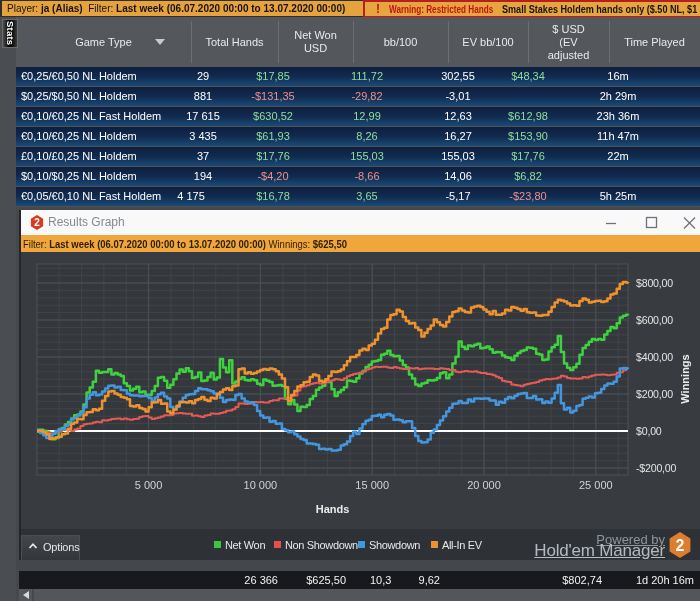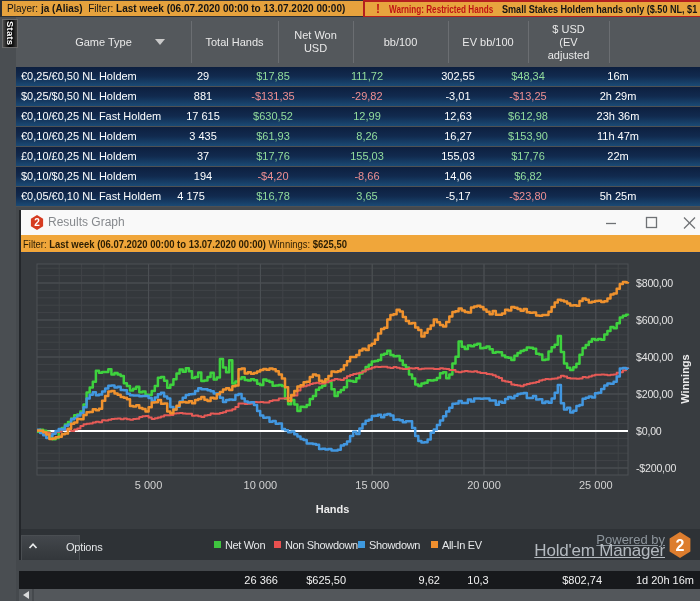--- a/index.html
+++ b/index.html
@@ -37,21 +37,21 @@
 .ra { text-align:center; }
 
 
 #gwin { left:19px; top:210px; width:681px; height:350px; background:#383c40; border-left:2px solid #23262a; }
 #gtitle { position:absolute; left:0; top:0; width:679px; height:25px; background:#f9f9f9; }
 #gtitle .t { position:absolute; left:27px; top:5px; font-size:12px; color:#86898d; }
 #gfilter { position:absolute; left:0; top:25px; width:679px; height:18px; background:#f0a63a; border-bottom:1px solid #2b3a55; }
 #gfilter .txt { position:absolute; left:2px; top:3px; font-size:11px; color:#2a1d04; white-space:nowrap; transform:scaleX(0.86); transform-origin:0 0; }
 #legendbar { position:absolute; left:0; top:319px; width:679px; height:31px; background:#2e3236; }
 #optbtn { position:absolute; left:0px; top:6px; width:59px; height:25px; background:linear-gradient(180deg,#43474c 0%,#393d41 60%,#33373b 100%); border:1px solid #4a4e52; border-bottom:none; color:#e4e6e8; font-size:11px; }
-#optbtn .ot { position:absolute; left:21px; top:5px; letter-spacing:-0.2px;margin-left:23px; }
+#optbtn .ot { position:absolute; left:21px; top:5px; letter-spacing:-0.2px; }
 .leg { position:absolute; top:10px; font-size:11px; color:#e6e8ea; letter-spacing:-0.35px; }
 .lsq { position:absolute; top:12px; width:7px; height:7px; }
 #pwr1 { position:absolute; right:35px; top:3px; font-size:13px; color:#8d959c;text-decoration:underline; }
 #pwr2 { position:absolute; right:35px; top:12px; font-size:17px; color:#b4bac0; letter-spacing:-0.2px;text-decoration:underline; }
 
 
 #gap { left:16px; top:560px; width:684px; height:11px; background:#44484c; }
 #sumrow { left:19px; top:571px; width:681px; height:18px; background:#17191c; }
 #sumrow .c { position:absolute; top:3px; font-size:11px; color:#f2f2f2; white-space:nowrap; }
 #scroll { left:19px; top:589px; width:681px; height:12px; background:#53575b; }
@@ -79,20 +79,21 @@
     <div class="hcell" style="left:0px;width:175px">Game Type</div>
     <div class="hsep" style="left:175px"></div>
     <div class="hcell" style="left:262px;width:75px">Net Won<br>USD</div>
     <div class="hsep" style="left:262px"></div>
     <div class="hcell" style="left:337px;width:95px">bb/100</div>
     <div class="hsep" style="left:337px"></div>
     <div class="hcell" style="left:432px;width:80px">EV bb/100</div>
     <div class="hsep" style="left:432px"></div>
     <div class="hcell" style="left:512px;width:81px">$ USD<br>(EV<br>adjusted</div>
     <div class="hsep" style="left:512px"></div>
+    <div class="hcell" style="left:593px;width:91px">Time Played</div>
     <div class="hsep" style="left:593px"></div>
     <div style="position:absolute;left:139px;top:22px;width:0;height:0;border-left:5px solid transparent;border-right:5px solid transparent;border-top:6px solid #c9c9c9"></div>
   </div>
   <div id="stats-tab" class="abs">
       <span>Stats</span>
     </div>
 
   <div id="tbody" class="abs">
     <div class="trow">
         <div class="c" style="left:5px">€0,25/€0,50 NL Holdem</div>
@@ -102,21 +103,20 @@
         <div class="c ra " style="left:367px;width:150px">302,55</div>
         <div class="c ra g" style="left:437px;width:150px">$48,34</div>
         <div class="c ra " style="left:527px;width:150px">16m</div>
       </div>
     <div class="trow">
         <div class="c" style="left:5px">$0,25/$0,50 NL Holdem</div>
         <div class="c ra " style="left:112px;width:150px">881</div>
         <div class="c ra r" style="left:182px;width:150px">-$131,35</div>
         <div class="c ra r" style="left:276px;width:150px">-29,82</div>
         <div class="c ra " style="left:367px;width:150px">-3,01</div>
-        <div class="c ra r" style="left:437px;width:150px">-$13,25</div>
         <div class="c ra " style="left:527px;width:150px">2h 29m</div>
       </div>
     <div class="trow">
         <div class="c" style="left:5px">€0,10/€0,25 NL Fast Holdem</div>
         <div class="c ra " style="left:112px;width:150px">17 615</div>
         <div class="c ra g" style="left:182px;width:150px">$630,52</div>
         <div class="c ra g" style="left:276px;width:150px">12,99</div>
         <div class="c ra " style="left:367px;width:150px">12,63</div>
         <div class="c ra g" style="left:437px;width:150px">$612,98</div>
         <div class="c ra " style="left:527px;width:150px">23h 36m</div>
@@ -223,21 +223,21 @@
         <text x="12" y="19" font-size="16" font-weight="bold" fill="#fff" text-anchor="middle" font-family="Liberation Sans">2</text>
       </svg>
     </div>
   </div>
 
   <div id="gap" class="abs"></div>
   <div id="sumrow" class="abs">
     <div class="c ra" style="left:109px;width:150px;text-align:right">26 366</div>
     <div class="c ra" style="left:177px;width:150px;text-align:right">$625,50</div>
     <div class="c ra" style="left:271px;width:150px;text-align:right">9,62</div>
-    <div class="c ra" style="left:384px;width:150px;text-align:center">10,3</div>
+    <div class="c ra" style="left:351px;width:150px;text-align:left">10,3</div>
     <div class="c ra" style="left:433px;width:150px;text-align:right">$802,74</div>
     <div class="c ra" style="left:525px;width:150px;text-align:right">1d 20h 16m</div>
   </div>
   <div id="scroll" class="abs">
     <div class="btn">
         <div class="tri"></div>
       </div>
   </div>
 </div>
 

